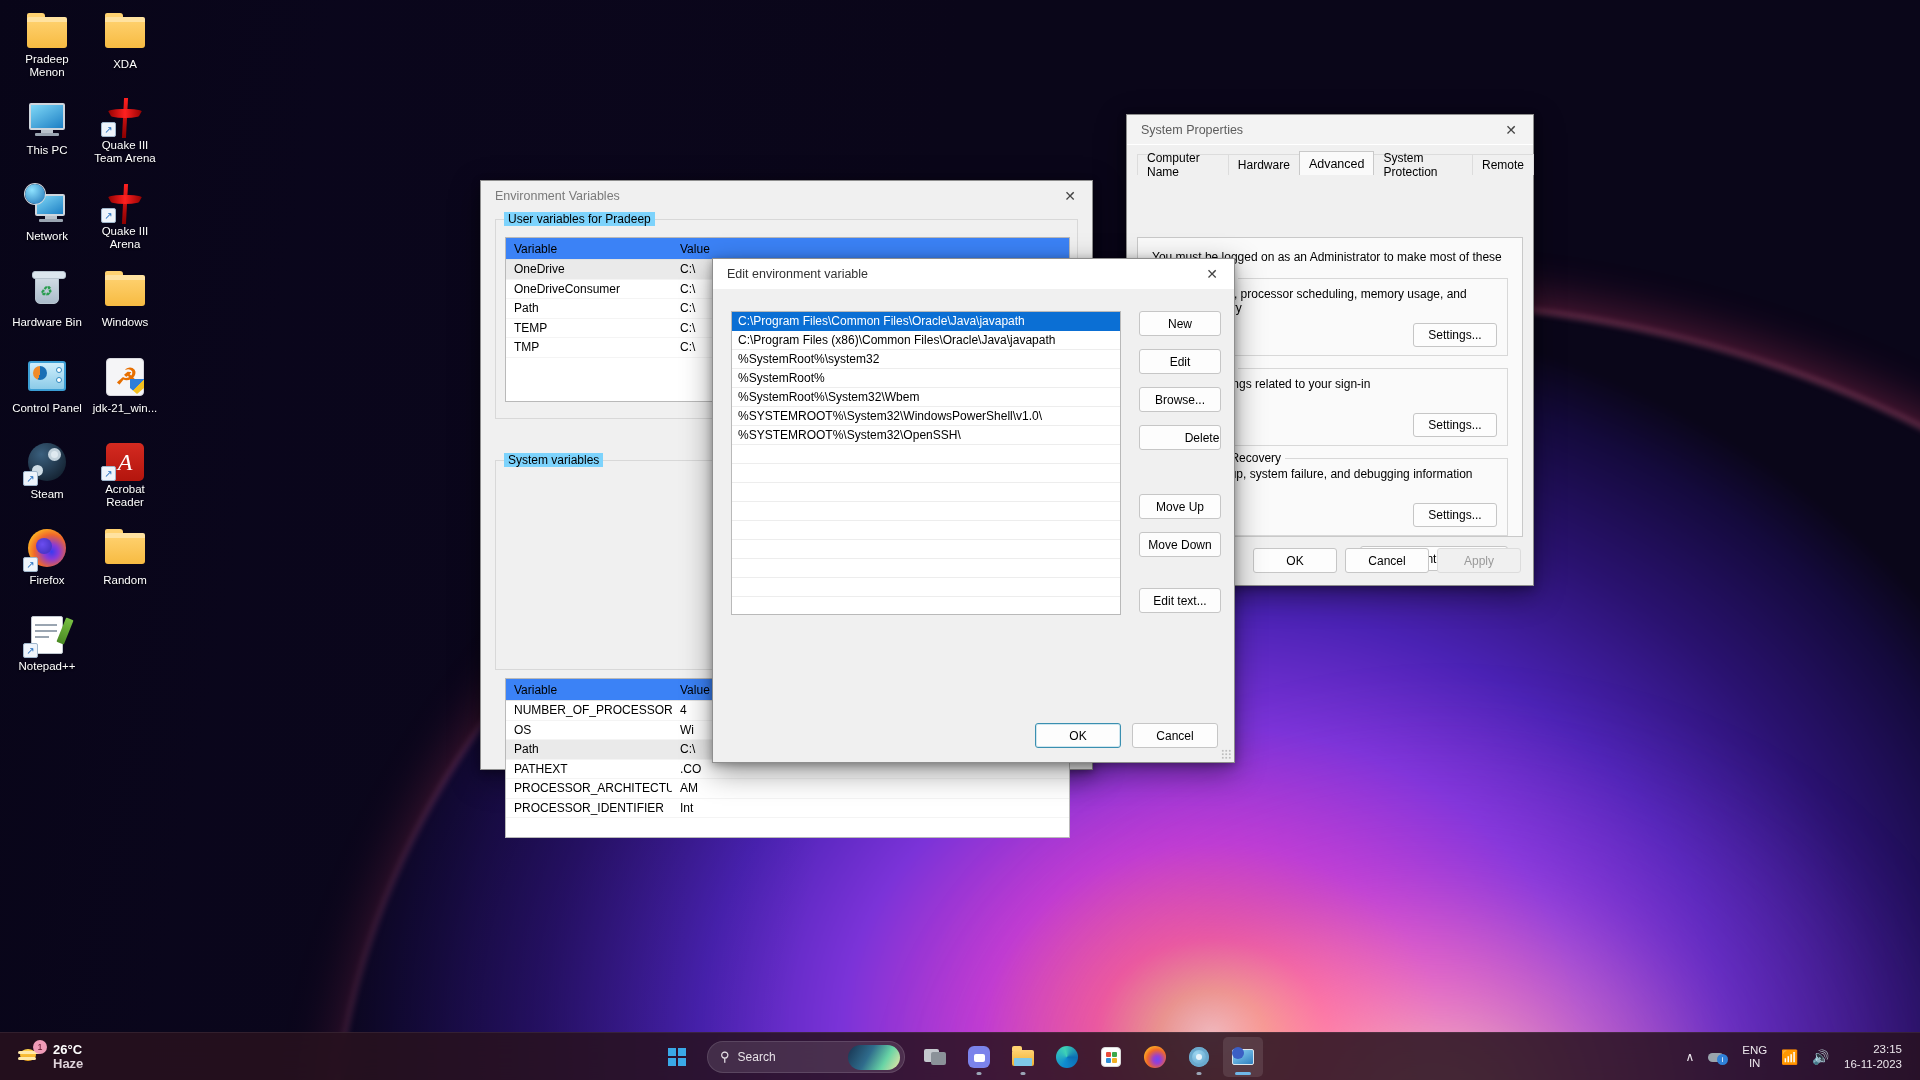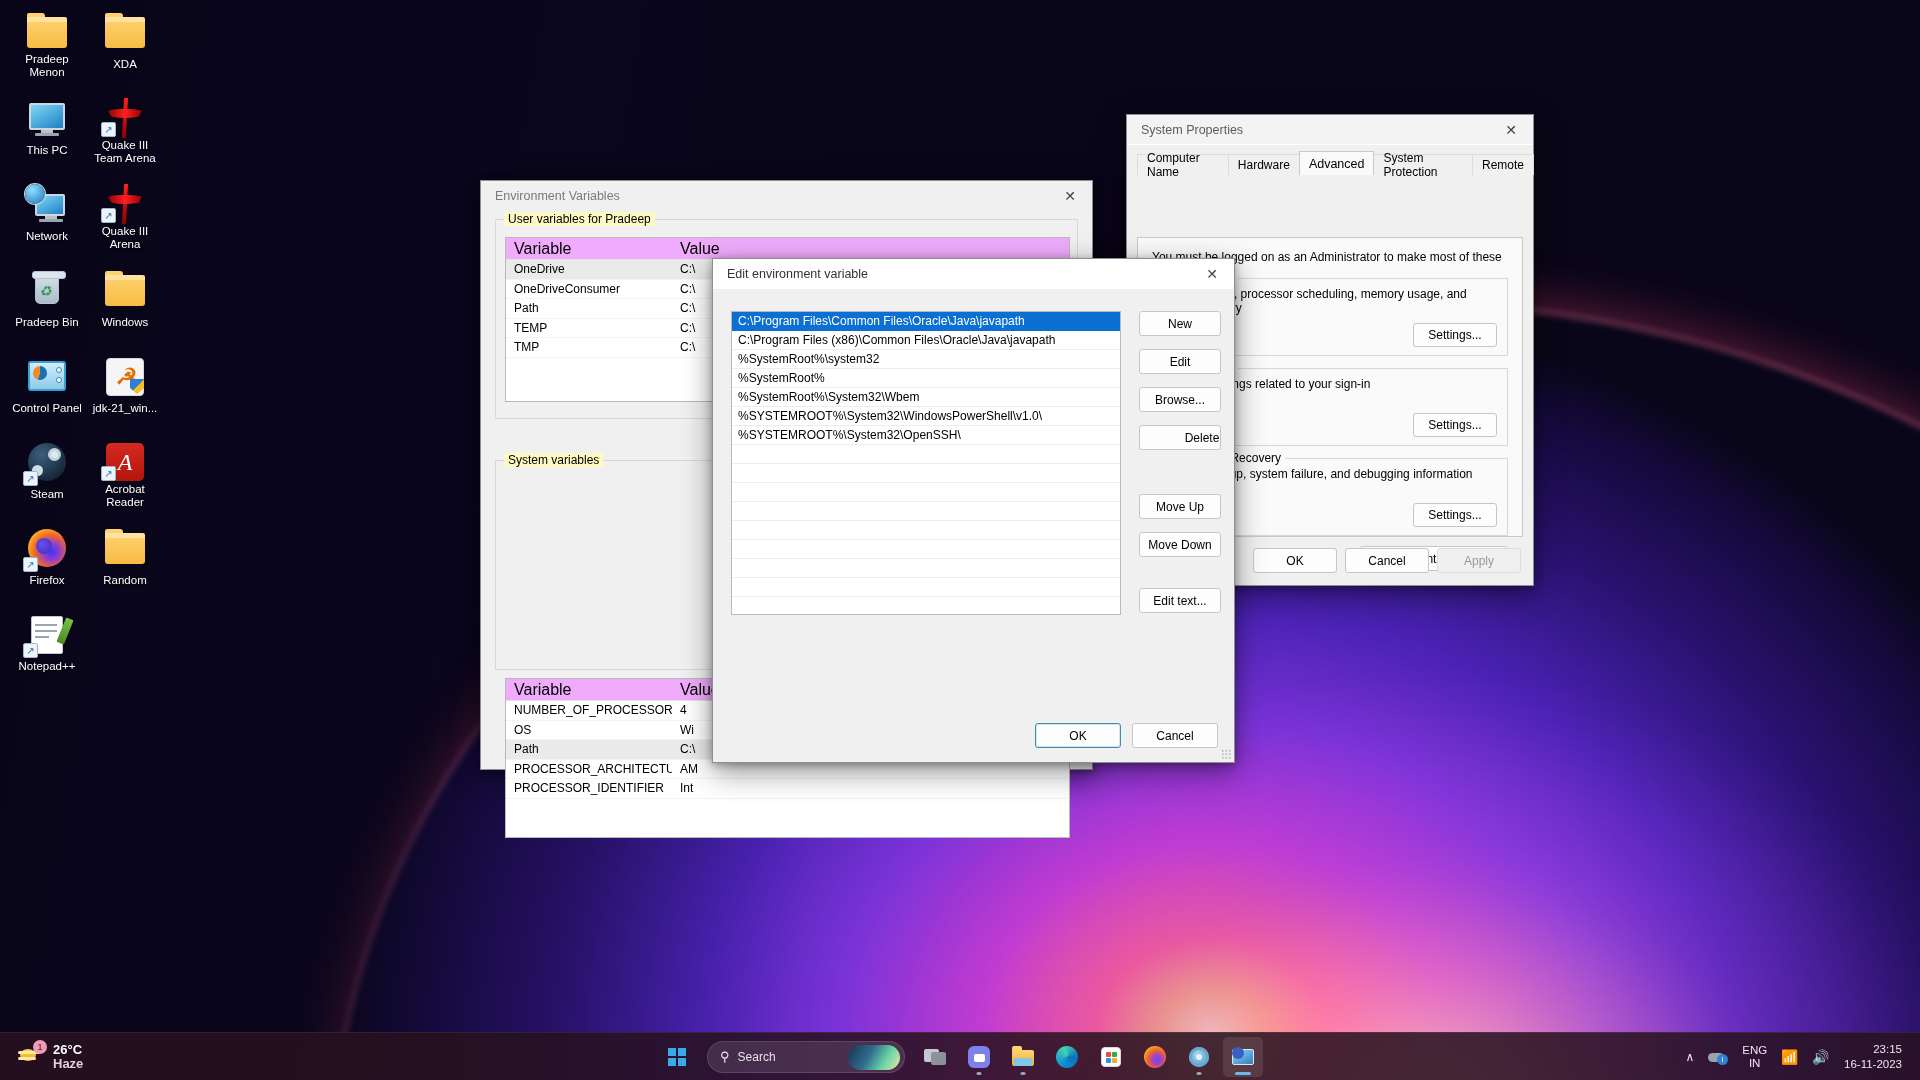--- a/index.html
+++ b/index.html
@@ -163,37 +163,37 @@
   .win-title.active { color:#5c5c5c; }
   .win-close {
     position:absolute; right:0; top:0; width:44px; height:30px;
     display:flex; align-items:center; justify-content:center;
     font-size:14px; color:#444; line-height:1;
   }
   .grp {
     position:absolute; border:1px solid #d8d8d8;
   }
   .grp-label {
-    position:absolute; top:-8px; left:8px; background:#fef9c3;
+    position:absolute; top:-8px; left:8px; background:#7dd3fc;
     padding:0 4px; font-size:12px; color:#000;
   }
   .btn {
     background:#fdfdfd; border:1px solid #c6c6c6; border-radius:3px;
     font-size:12px; color:#000; font-family:"Liberation Sans", sans-serif;
     display:flex; align-items:center; justify-content:center;
     cursor:default;
   }
   .btn.default { border-color:#3a8fb0; box-shadow: inset 0 0 0 1px #cfe6ef; }
   .btn.disabled { color:#9a9a9a; }
   .listbox {
     background:#ffffff; border:1px solid #b9b9b9; overflow:hidden;
   }
   .lb-head {
-    display:flex; height:22px; border-bottom:1px solid #e2e2e2; background:#f0abfc;
-    font-size:16px; align-items:center;
+    display:flex; height:22px; border-bottom:1px solid #e2e2e2; background:#3b82f6;
+    font-size:12px; align-items:center;
   }
   .lb-head div { padding-left:8px; }
   .lb-row {
     display:flex; height:19.5px; align-items:center; font-size:12px;
     border-bottom:1px solid #f4f4f4;
   }
   .lb-row div { padding-left:8px; overflow:hidden; white-space:nowrap; }
   .lb-row.sel-grey { background:#eaeaea; }
   .col-var { width:166px; flex:none; }
   .col-val { flex:1; }
@@ -352,21 +352,21 @@
         <i class="ic-quake"></i>
         <span class="shortcut-arrow">↗</span>
       </div>
       <div class="label">Quake III Arena</div>
     </div>
     <div class="dicon" style="width: 74px;">
       <div class="glyph">
         <i class="ic-bin"></i>
         <i class="ic-recycle">♻</i>
       </div>
-      <div class="label">Pradeep Bin</div>
+      <div class="label">Hardware Bin</div>
     </div>
     <div class="dicon" style="width: 74px;">
       <div class="glyph">
         <i class="ic-folder"></i>
       </div>
       <div class="label">Windows</div>
     </div>
     <div class="dicon" style="width: 74px;">
       <div class="glyph">
         <i class="ic-cp"></i>
@@ -481,20 +481,24 @@
           <div class="col-var">NUMBER_OF_PROCESSORS</div>
           <div class="col-val">4</div>
         </div>
         <div class="lb-row">
           <div class="col-var">OS</div>
           <div class="col-val">Wi</div>
         </div>
         <div class="lb-row sel-grey">
           <div class="col-var">Path</div>
           <div class="col-val">C:\</div>
+        </div>
+        <div class="lb-row">
+          <div class="col-var">PATHEXT</div>
+          <div class="col-val">.CO</div>
         </div>
         <div class="lb-row">
           <div class="col-var">PROCESSOR_ARCHITECTURE</div>
           <div class="col-val">AM</div>
         </div>
         <div class="lb-row">
           <div class="col-var">PROCESSOR_IDENTIFIER</div>
           <div class="col-val">Int</div>
         </div>
       </div>

